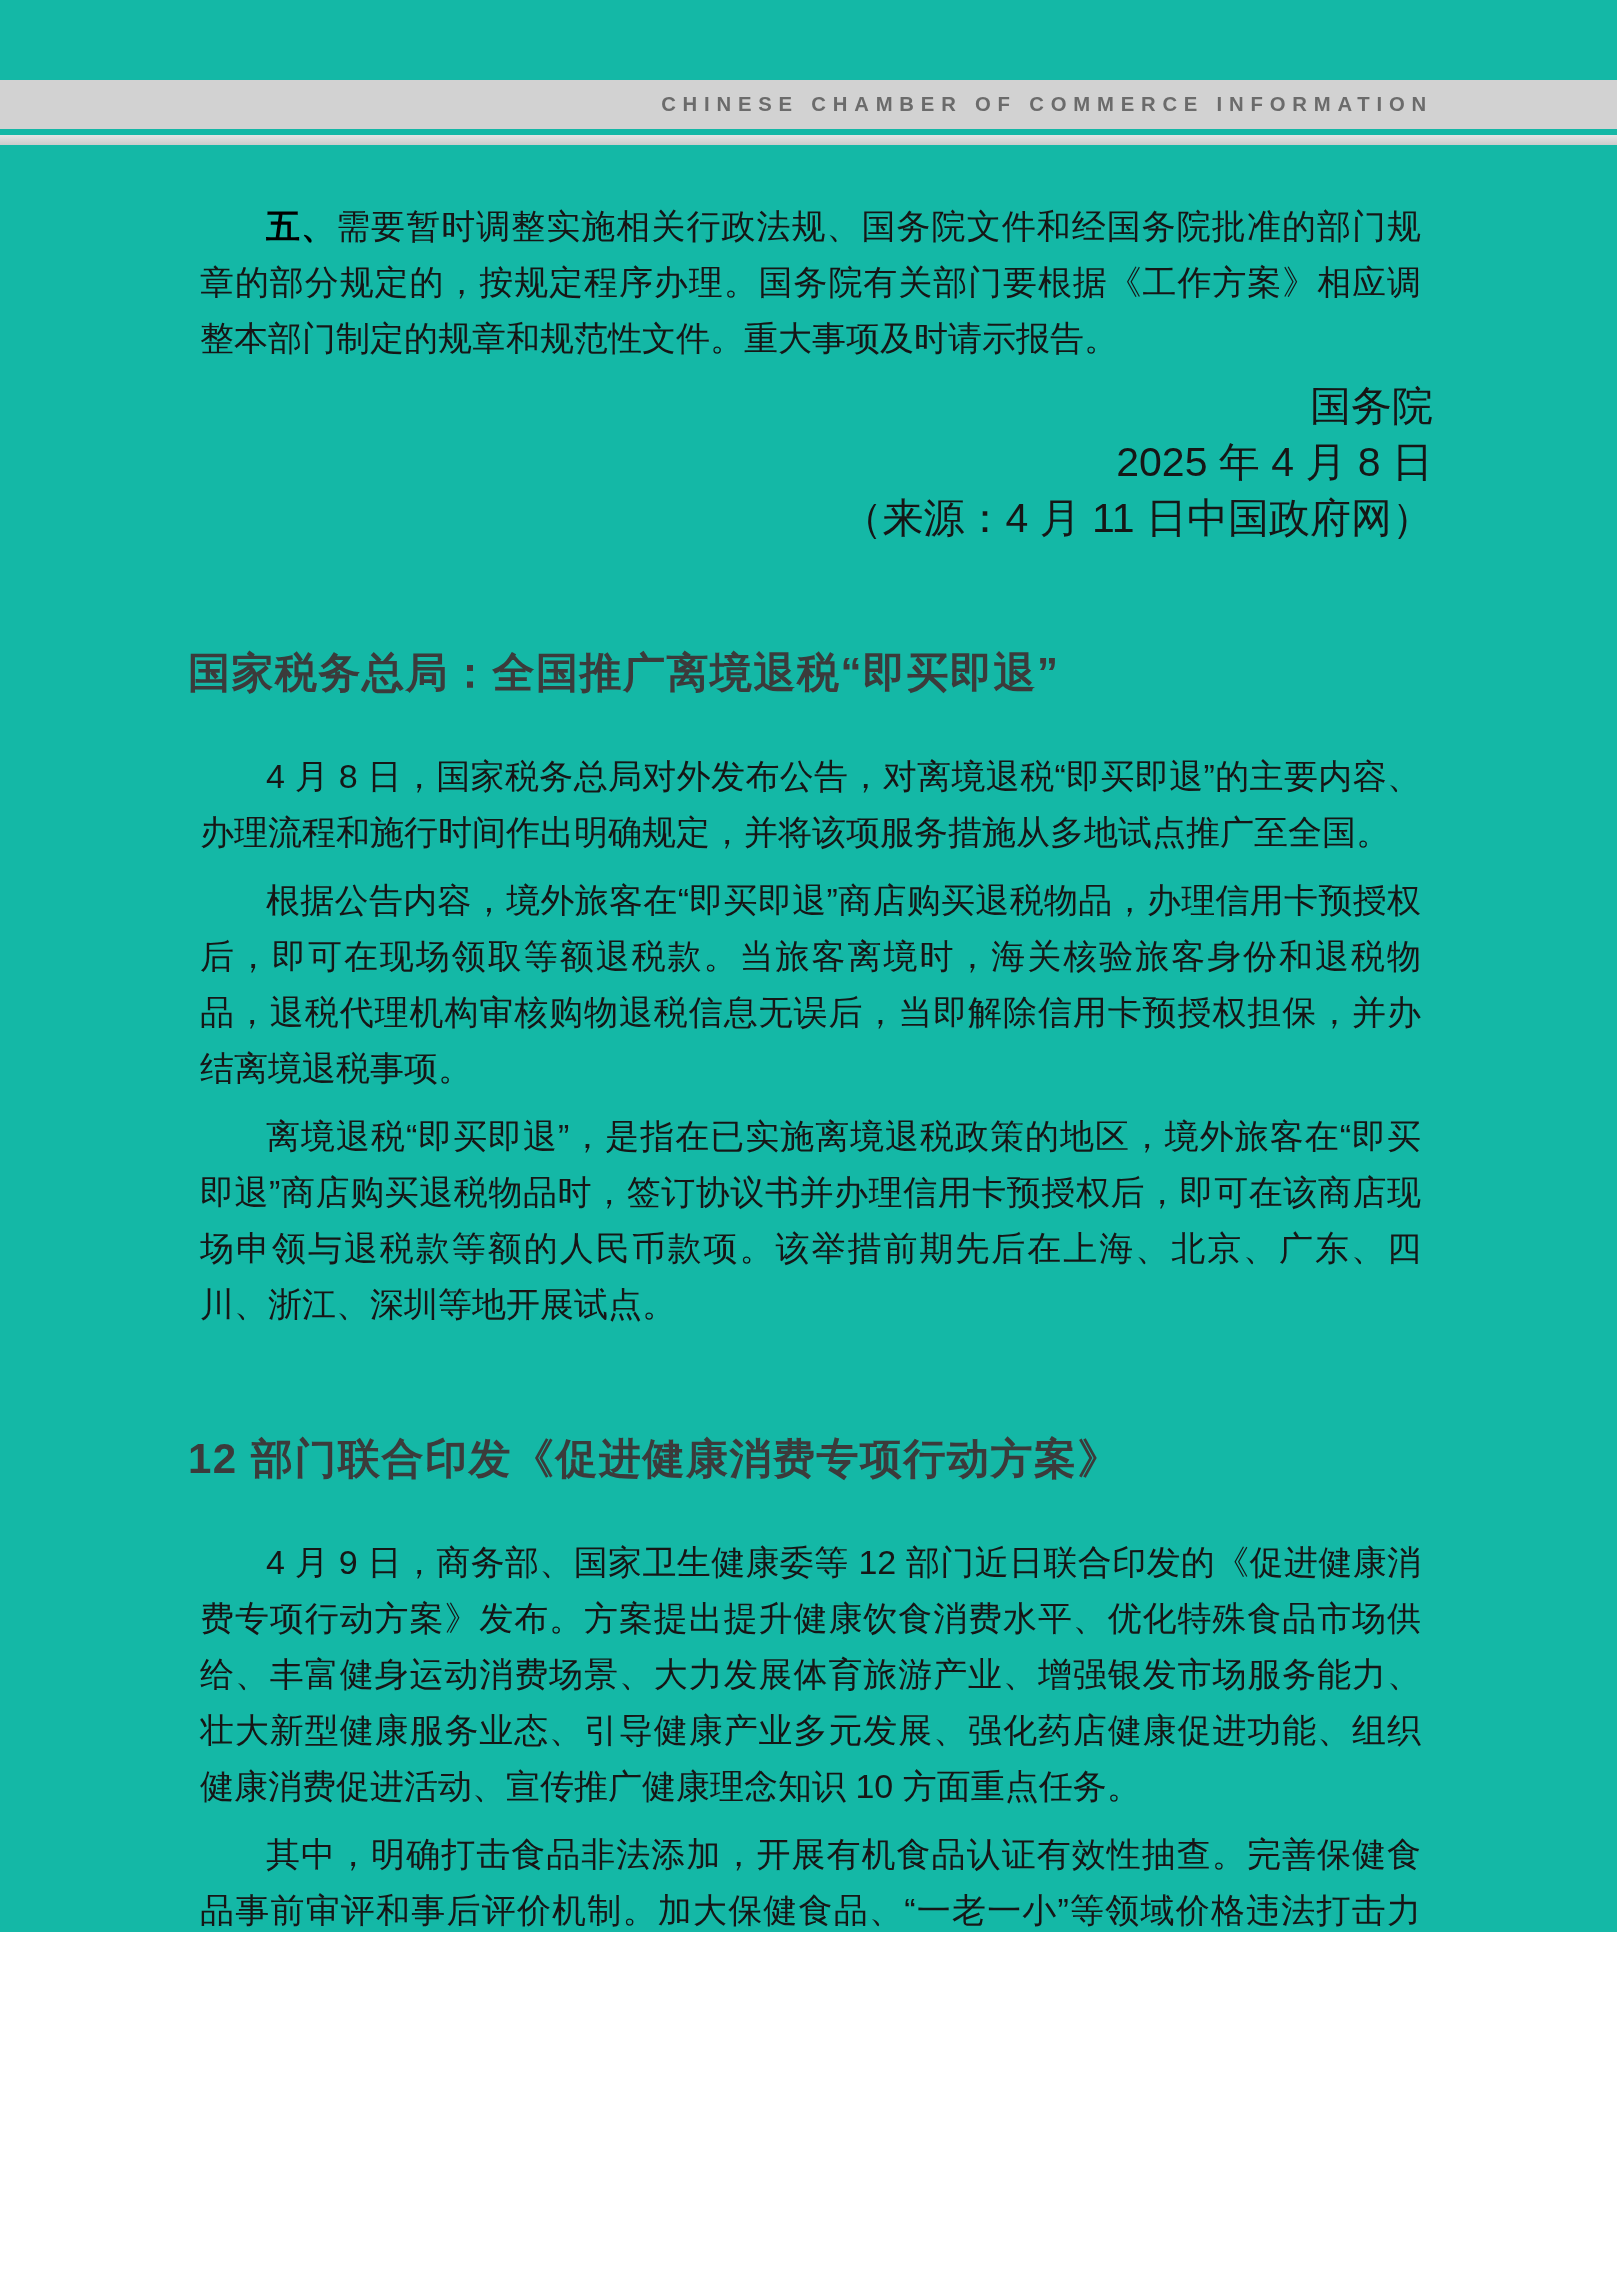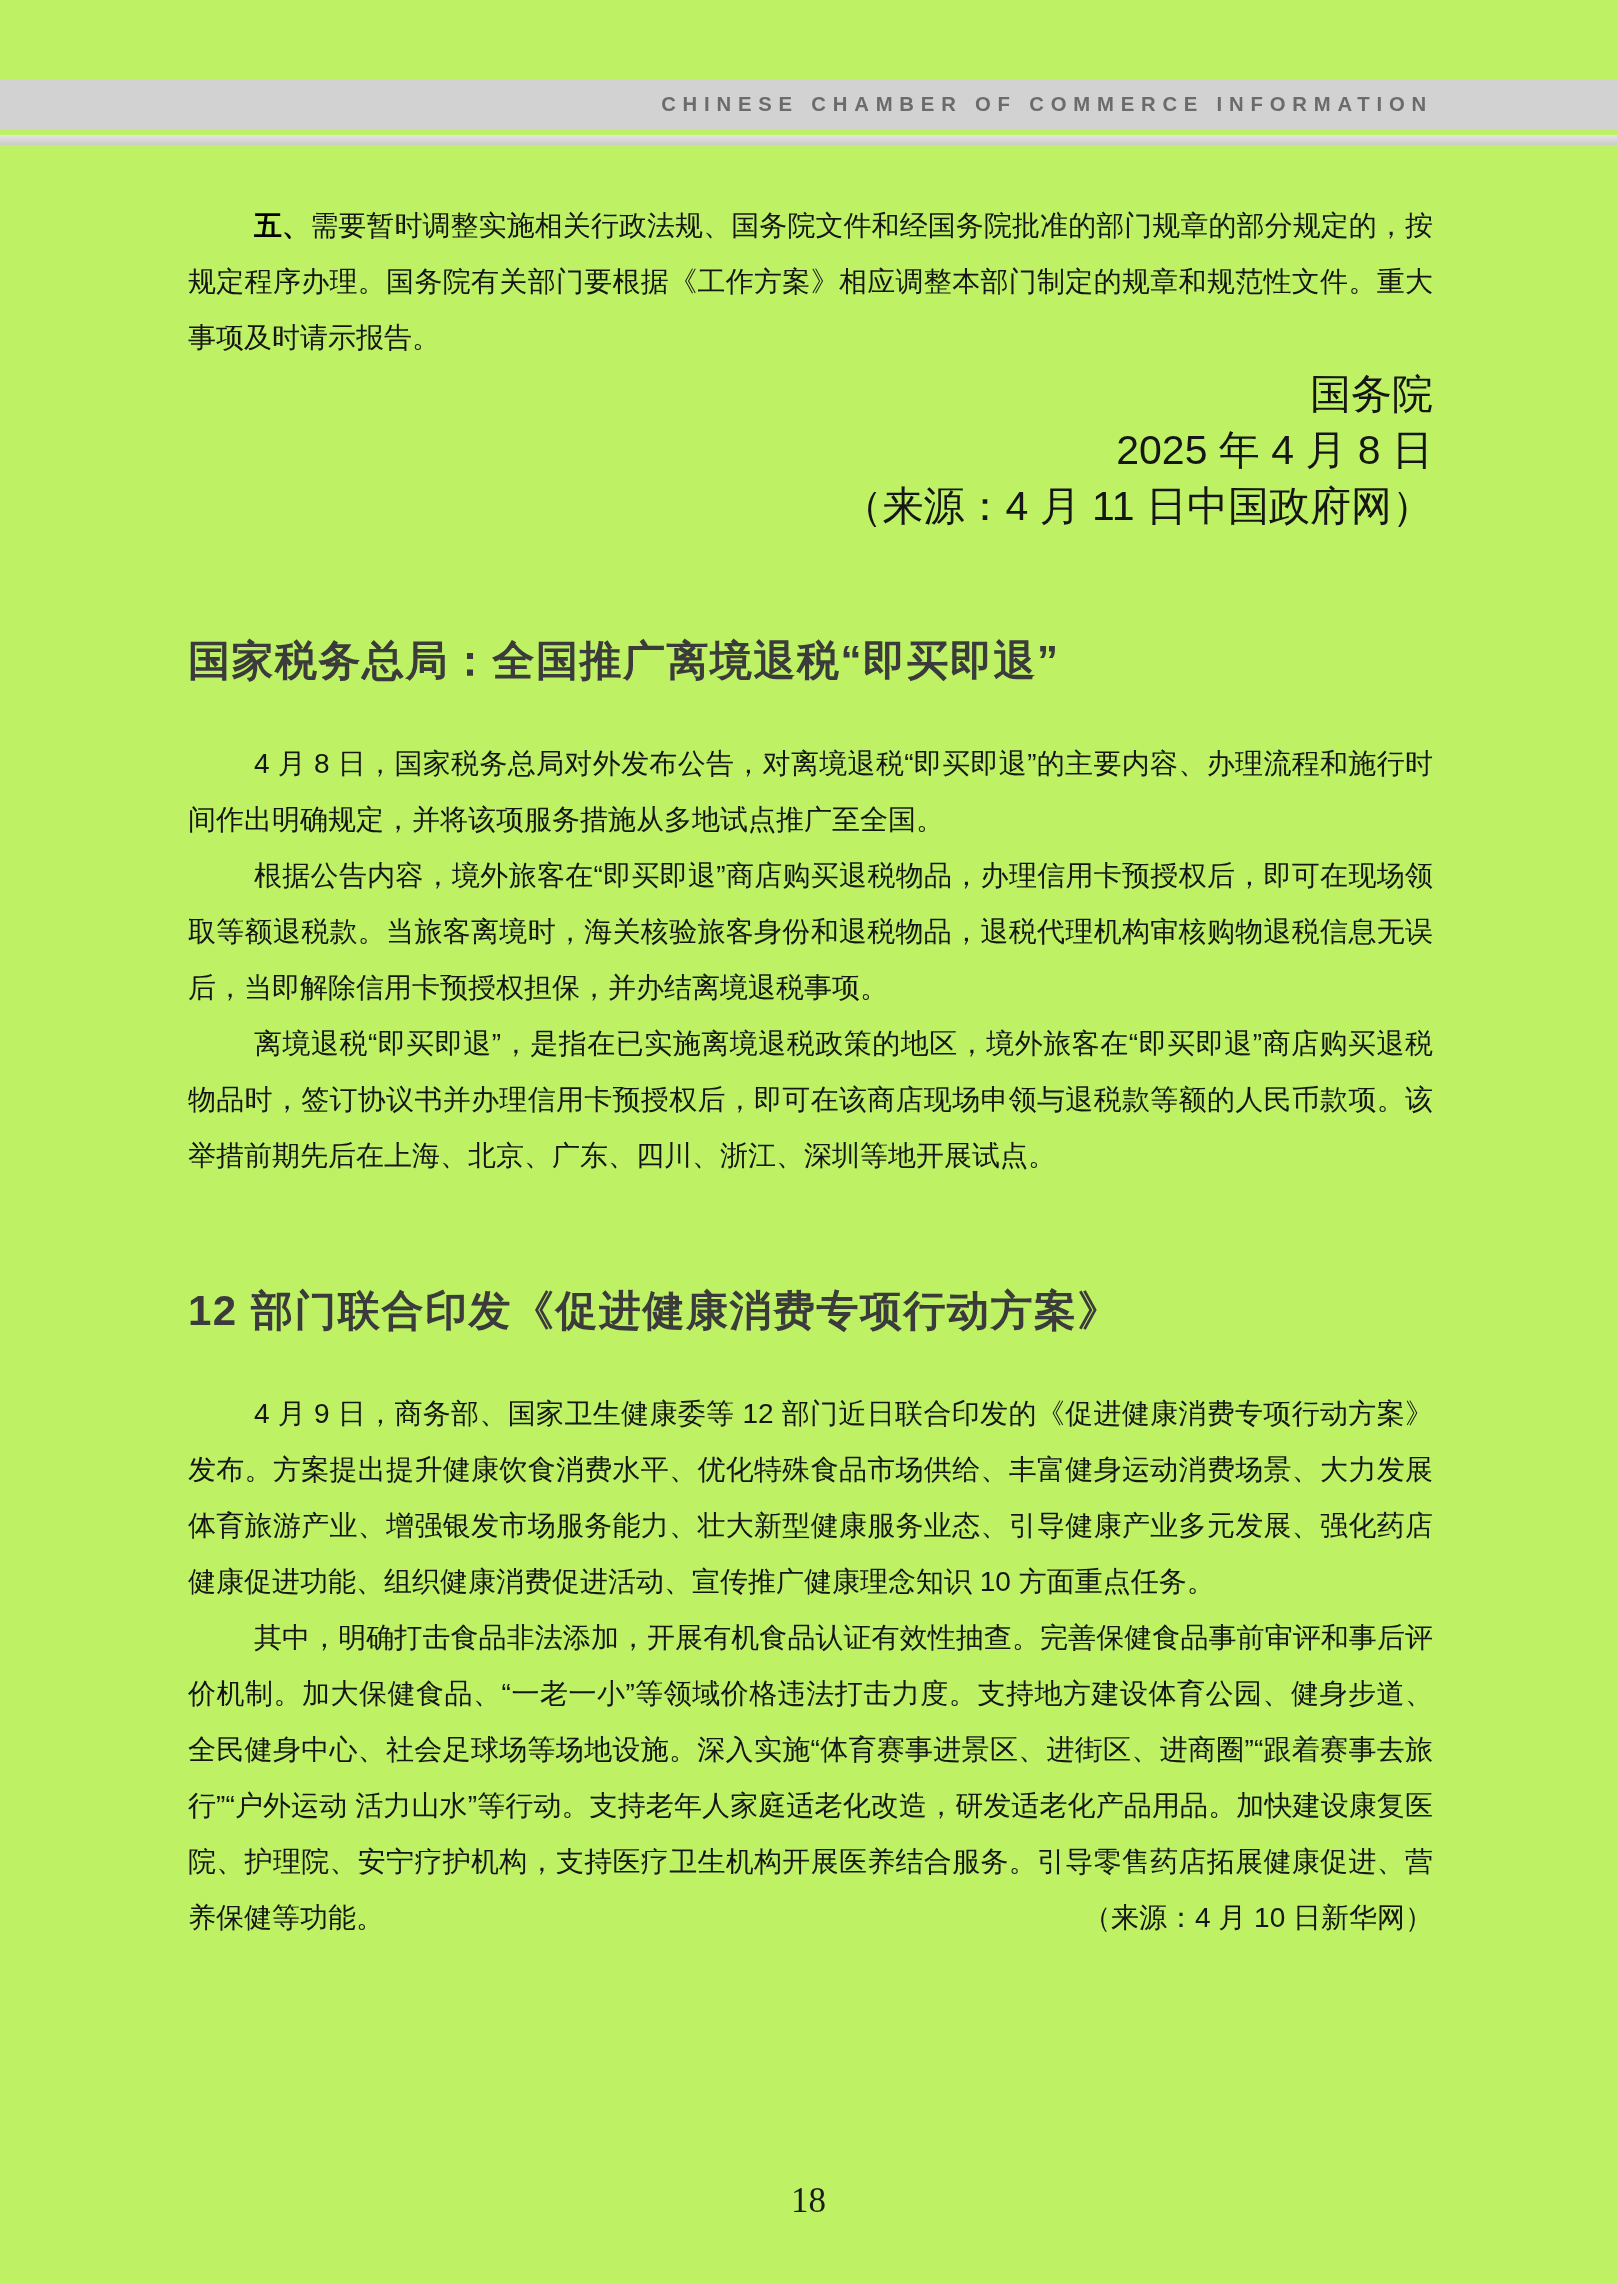--- a/index.html
+++ b/index.html
@@ -1,20 +1,20 @@
 <!DOCTYPE html>
 <html style="font-size:12px"><head>
 <meta charset="utf-8">
 <style>
   html, body { margin: 0; padding: 0; background: #ffffff; }
   .page {
     position: relative;
     width: 1617px;
-    height: 2284px;
-    background: #bef264;
+    height: 1932px;
+    background: #14b8a6;
     font-family: "Liberation Sans", sans-serif;
     color: #161616;
     overflow: hidden;
     text-decoration: underline;
   }
   
   .banner {
     position: absolute;
     top: 80px;
     left: 0;
@@ -43,22 +43,22 @@
     background: linear-gradient(#e4e4e4, #cbcbcb);
   }
   
   .content {
     position: absolute;
     top: 145px;
     left: 188px;
     width: 1245px;
   }
   .para {
-    margin: 0;
-    font-size: 28px;
+    margin: 12px;
+    font-size: 34px;
     line-height: 56px;
     text-align: justify;
     text-indent: 66px;
     color: #161616;
   }
   .intro-para { margin-top: 53px; }
   .lead { font-weight: bold; color: #000000; }
   .signature {
     text-align: right;
     font-size: 41px;

